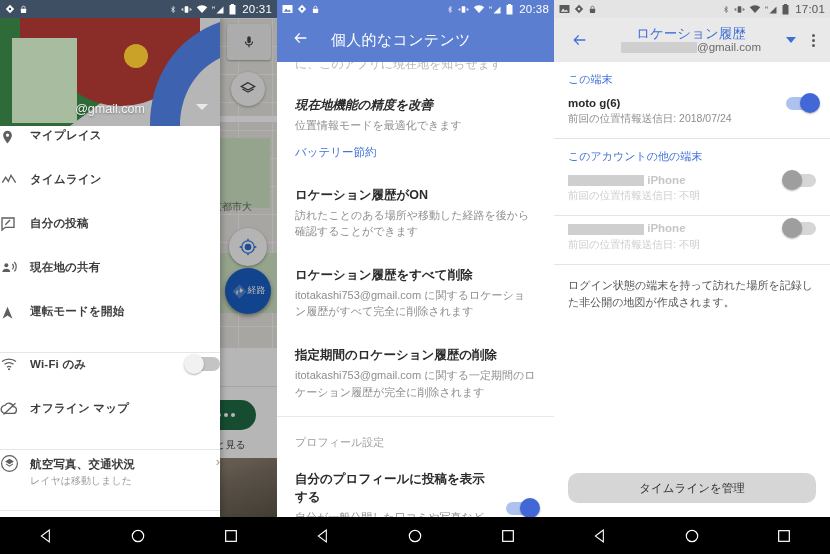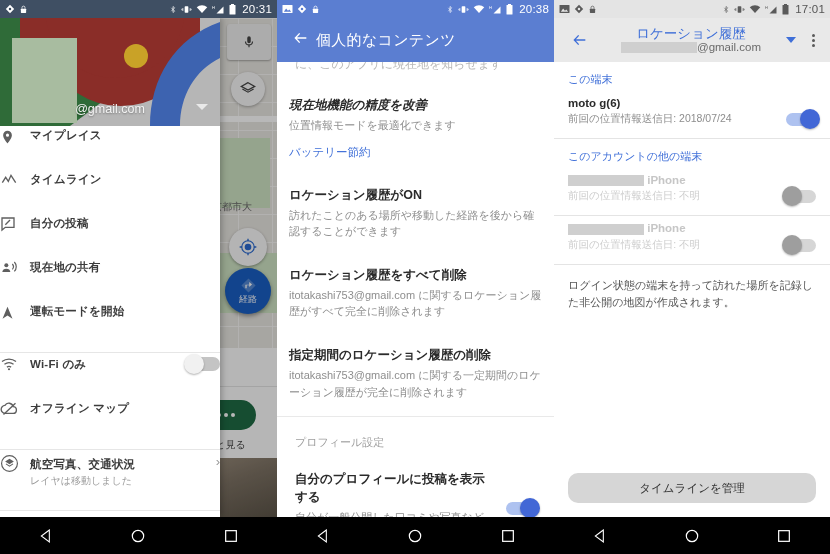--- a/index.html
+++ b/index.html
@@ -88,21 +88,21 @@
   .loc-btn {
     position: absolute; top: 210px; right: 10px;
     width: 38px; height: 38px; border-radius: 50%;
     background: #fafafa; box-shadow: 0 1px 3px rgba(0,0,0,.35);
     display: flex; align-items: center; justify-content: center;
   }
   .dir-fab {
     position: absolute; top: 250px; right: 6px;
     width: 46px; height: 46px; border-radius: 50%;
     background: #1a5fc4; box-shadow: 0 2px 4px rgba(0,0,0,.4);
-    display: flex; flex-direction: column; align-items: center; justify-content: center;
+    display: flex; flex-direction: row; align-items: center; justify-content: center;
     color: #fff;
   }
   .dir-fab .lbl { font-size: 9px; margin-top: -1px; }
   .sheet {
     position: absolute; left: 0; right: 0; top: 330px; bottom: 0;
     background: #fdfdfd;
   }
   .sheet .pill {
     position: absolute; left: 196px; top: 52px;
     width: 60px; height: 30px; border-radius: 15px; background: #1f6b44;
@@ -167,34 +167,34 @@
     position: absolute; left: -2px; top: -3px;
     width: 20px; height: 20px; border-radius: 50%; background: #f1f1f1;
     box-shadow: 0 1px 2px rgba(0,0,0,.3);
   }
   .d-chev { margin-left: auto; color: #9a9a9a; font-size: 13px; }
 
   
   .appbar-blue {
     position: absolute; top: 18px; left: 0; right: 0; height: 44px;
     background: #5b7ed1; color: #fff;
-    display: flex; align-items: center; gap: 5px; padding: 0 14px;
+    display: flex; align-items: center; gap: 20px; padding: 0 14px;
     box-sizing: border-box; z-index: 30;
   }
   .appbar-blue .title { font-size: 15px; letter-spacing: .3px; }
   .s2-body {
     position: absolute; top: 62px; left: 0; right: 0; bottom: 37px;
     overflow: hidden; background: #fff;
   }
   .s2-clip { position: absolute; top: -6px; left: 0; right: 0; }
   .s2-faded {
     padding: 0 18px; font-size: 12px; color: #b7b7b7;
     height: 14px; overflow: hidden;
   }
-  .s2-block { padding: 0 12px; }
+  .s2-block { padding: 0 18px; }
   .s2-h {
     font-size: 12.5px; font-weight: bold; color: #2b2b2b; line-height: 1.45;
   }
   .s2-d {
     font-size: 11px; color: #8e8e8e; line-height: 1.5; margin-top: 3px;
   }
   .s2-link { font-size: 11.5px; color: #3f6fd8; margin-top: 11px; }
   .s2-gap { height: 26px; }
   .s2-gap-sm { height: 20px; }
   .s2-rule { height: 1px; background: #e9e9e9; margin: 16px 0 0 0; }
@@ -246,21 +246,21 @@
   .sw .knob {
     position: absolute; top: -4px; width: 20px; height: 20px; border-radius: 50%;
     box-shadow: 0 1px 2px rgba(0,0,0,.28);
   }
   .sw.on .knob { right: -4px; background: #4267d6; }
   .sw.off .knob { left: -4px; background: #9e9e9e; }
   .s3-sect {
     font-size: 11px; color: #3f6fd8; padding: 10px 14px 4px 14px;
   }
   .s3-dev {
-    display: flex; align-items: flex-end; padding: 6px 14px 12px 14px;
+    display: flex; align-items: flex-start; padding: 6px 14px 12px 14px;
   }
   .s3-dev .col { flex: 1; }
   .s3-dev .n { font-size: 11.5px; color: #2b2b2b; font-weight: bold; }
   .s3-dev .n.dim { color: #c6c6c6; font-weight: bold; }
   .s3-dev .s { font-size: 10.5px; color: #8d8d8d; margin-top: 3px; }
   .s3-dev .s.dim { color: #cdcdcd; }
   .s3-line { height: 1px; background: #e4e4e4; }
   .s3-note {
     padding: 12px 14px; font-size: 11px; color: #555; line-height: 1.55;
   }

